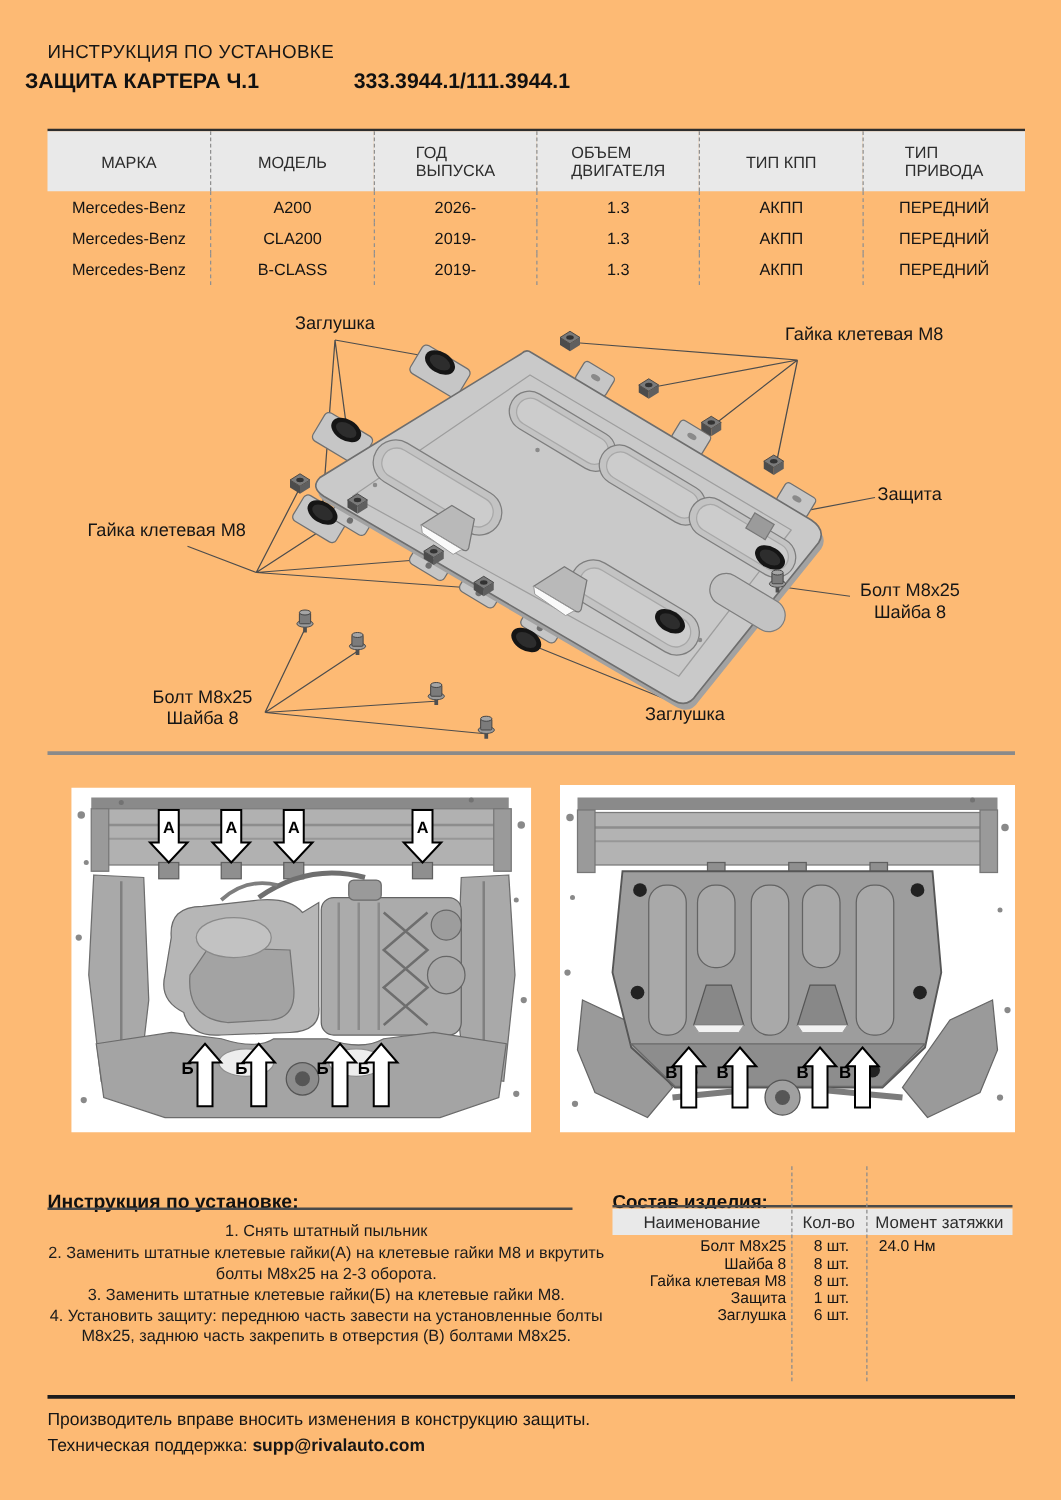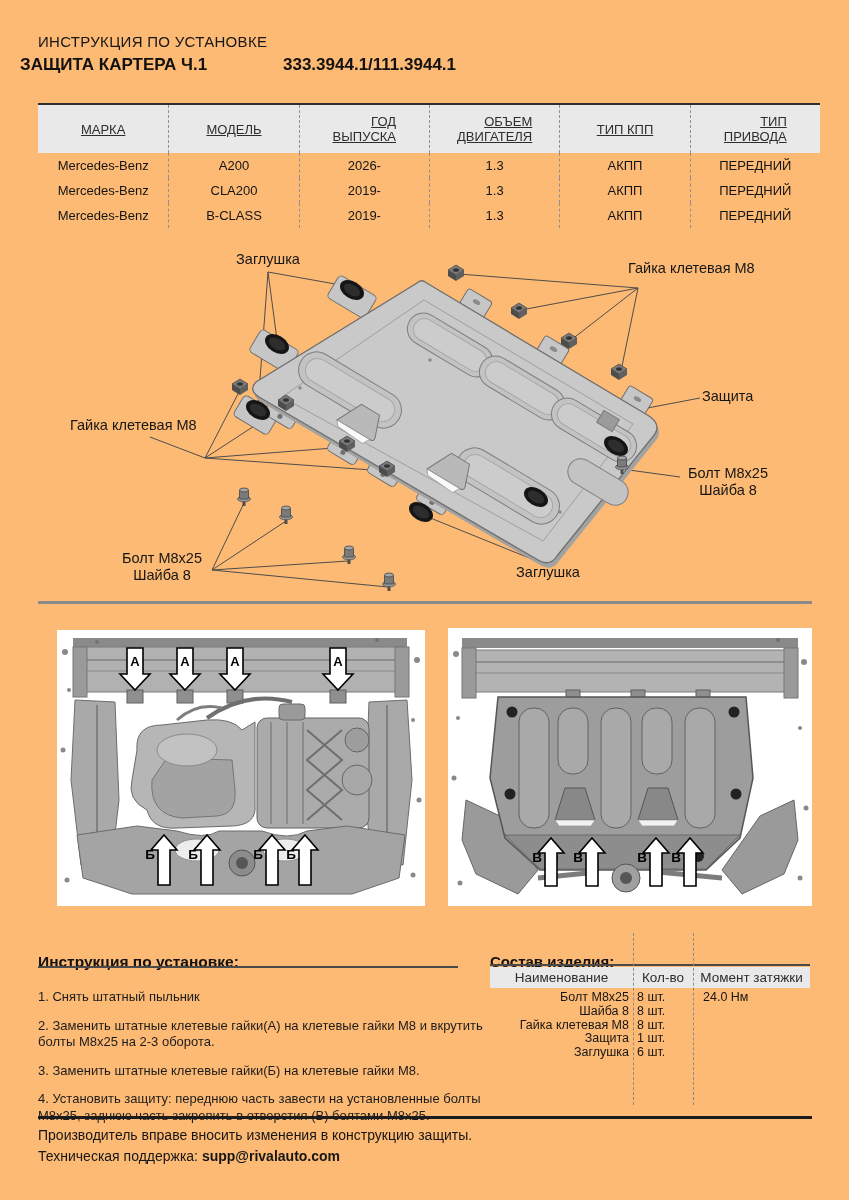--- a/index.html
+++ b/index.html
@@ -5,41 +5,41 @@
   html,body{margin:0;padding:0;background:#ffffff;}
   .page{position:relative;width:849px;height:1200px;background:#fdba74;overflow:hidden;
         font-family:"Liberation Sans",sans-serif;color:#1a1a1a;}
   .abs{position:absolute;}
   .doc-type{font-size:15px;letter-spacing:.3px;color:#161616;}
   .prod{font-size:17px;font-weight:bold;color:#111;}
   
   .ftable{left:38px;top:103px;width:782px;border-top:2.5px solid #2e2e2e;
           display:grid;grid-template-columns:repeat(6,1fr);}
   .ftable .h{background:#e9e9e9;height:48px;display:flex;align-items:center;justify-content:center;
-             font-size:13px;color:#2d2d2d;text-align:right;white-space:pre-line;line-height:15px;text-decoration:underline;}
+             font-size:13px;color:#2d2d2d;text-align:left;white-space:pre-line;line-height:15px;}
   .ftable .c{height:25px;display:flex;align-items:center;justify-content:center;
              font-size:13px;color:#141414;}
   .ftable .dl{border-left:1px dashed #909090;}
   
   .dlabel{font-size:14.5px;color:#161616;line-height:17px;}
   .ctr{text-align:center;}
   .pl{fill:#c6c6c6;stroke:#707070;stroke-width:1;}
   
   .sec-title{font-size:15.5px;font-weight:bold;color:#111;margin-top:11px;}
   .rule{height:2px;background:#4a4a4a;}
   .steps{font-size:13px;line-height:16.5px;color:#1c1c1c;}
-  .steps div{margin:12px 0 .5px 0;}
+  .steps div{margin:0 0 .5px 0;text-align:center;}
   
   .ptable-head{background:#e9e9e9;height:21px;display:grid;grid-template-columns:143px 60px 117px;
                align-items:center;font-size:13.5px;color:#2d2d2d;}
   .ptable-head span{text-align:center;}
   .prow{display:grid;grid-template-columns:143px 60px 117px;font-size:12.5px;color:#161616;height:13.8px;
         align-items:center;}
   .prow .nm{text-align:right;padding-right:4px;}
-  .prow .qt{padding-left:4px;}
+  .prow .qt{padding-left:18px;}
   .prow .tq{padding-left:10px;}
   .dash-v{border-left:1px dashed #8a8a8a;width:0;}
   .foot{font-size:14px;color:#161616;}
 </style>
 </head>
 <body>
 
 <div class="page">
 
   <div class="abs doc-type" style="left:38px;top:33px;">ИНСТРУКЦИЯ ПО УСТАНОВКЕ</div>

